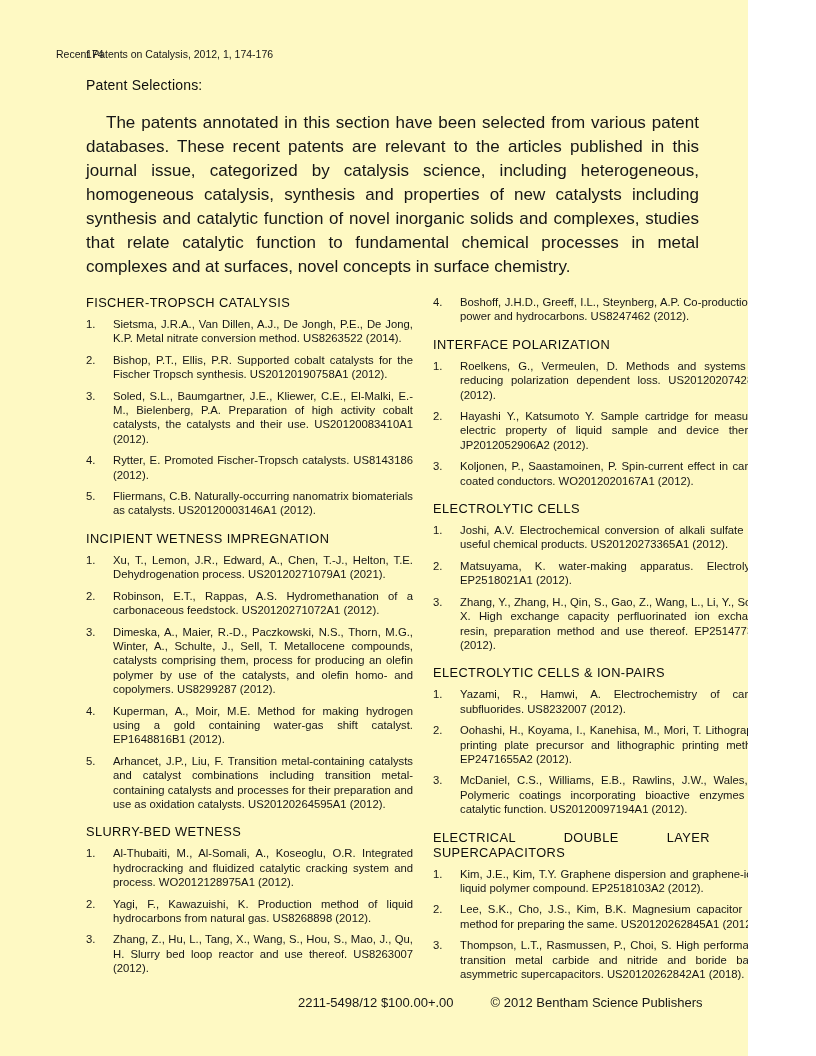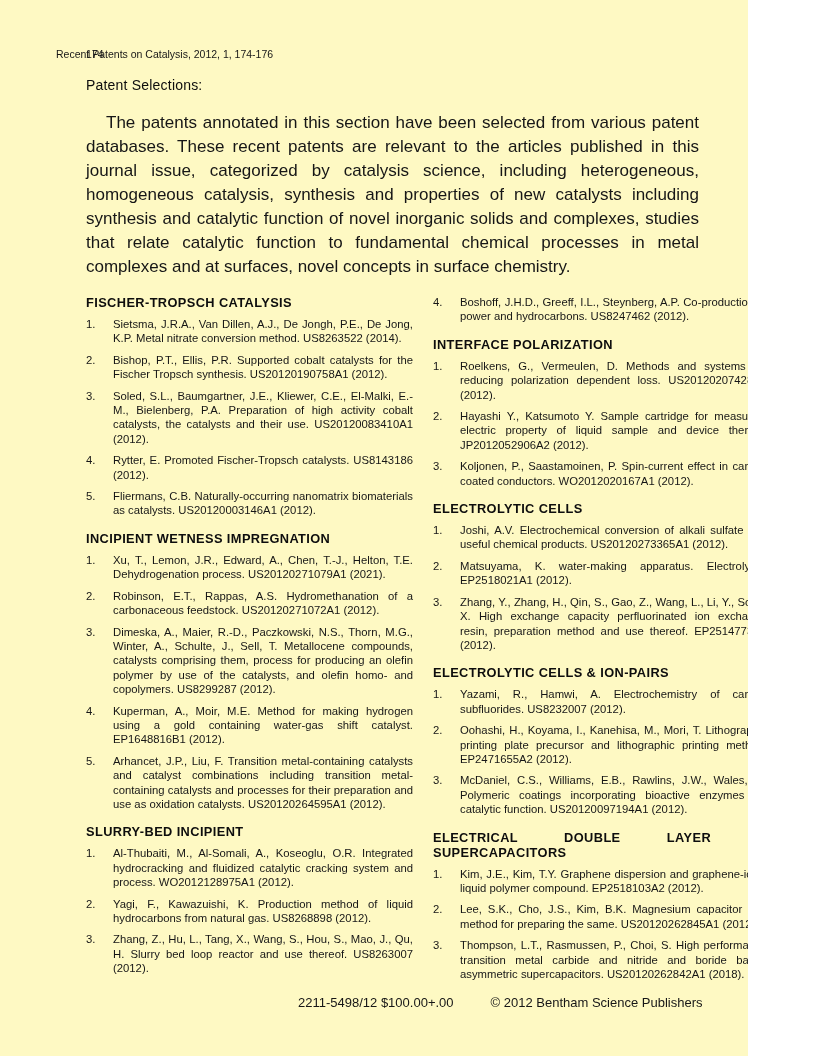--- a/index.html
+++ b/index.html
@@ -50,21 +50,21 @@
     gap: 20px;
     margin-top: 13px;
     font-size: 11.3px;
     line-height: 14.4px;
   }
   .col { width: 327px; flex: 0 0 auto; }
   .col.right { width: 334px; }
   .section .heading {
     font-size: 12.8px;
     line-height: 15px;
-    font-weight: 700;
+    font-weight: 400;
     letter-spacing: 0.4px;
     margin: 13px 0 7px 0;
     text-align: justify;
     color: #0d0d0d;
   }
   .section:first-child .heading { margin-top: 0; }
   .item {
     position: relative;
     padding-left: 27px;
     margin: 0 0 7px 0;
@@ -153,21 +153,21 @@
   </div>
 
   <div class="item">
     <span class="num">5.</span>
     <span class="txt">Arhancet, J.P., Liu, F. Transition metal-containing catalysts and catalyst combinations including transition metal-containing catalysts and processes for their preparation and use as oxidation catalysts. US20120264595A1 (2012).</span>
   </div>
 </div>
   </section>
 
   <section class="section">
-    <h2 class="heading">SLURRY-BED INCIPIENT</h2>
+    <h2 class="heading">SLURRY-BED WETNESS</h2>
     <div class="items">
   <div class="item">
     <span class="num">1.</span>
     <span class="txt">Al-Thubaiti, M., Al-Somali, A., Koseoglu, O.R. Integrated hydrocracking and fluidized catalytic cracking system and process. WO2012128975A1 (2012).</span>
   </div>
 
   <div class="item">
     <span class="num">2.</span>
     <span class="txt">Yagi, F., Kawazuishi, K. Production method of liquid hydrocarbons from natural gas. US8268898 (2012).</span>
   </div>

